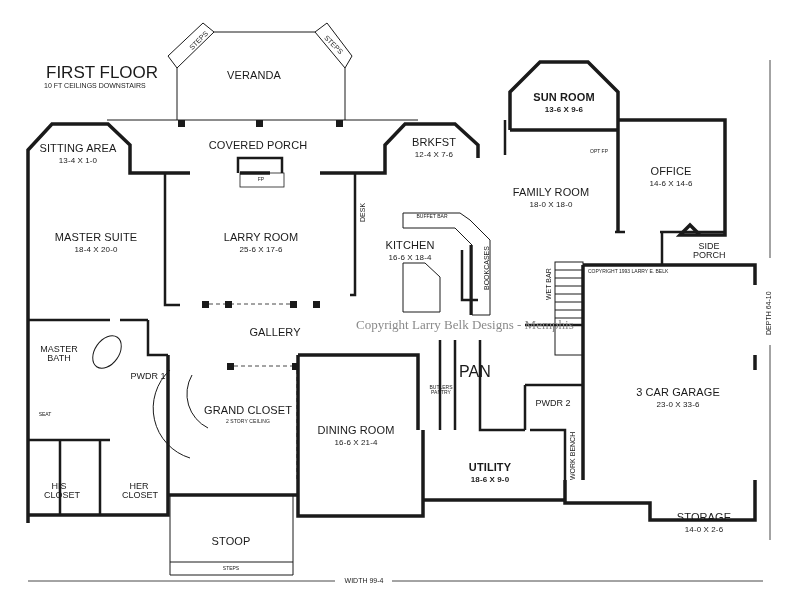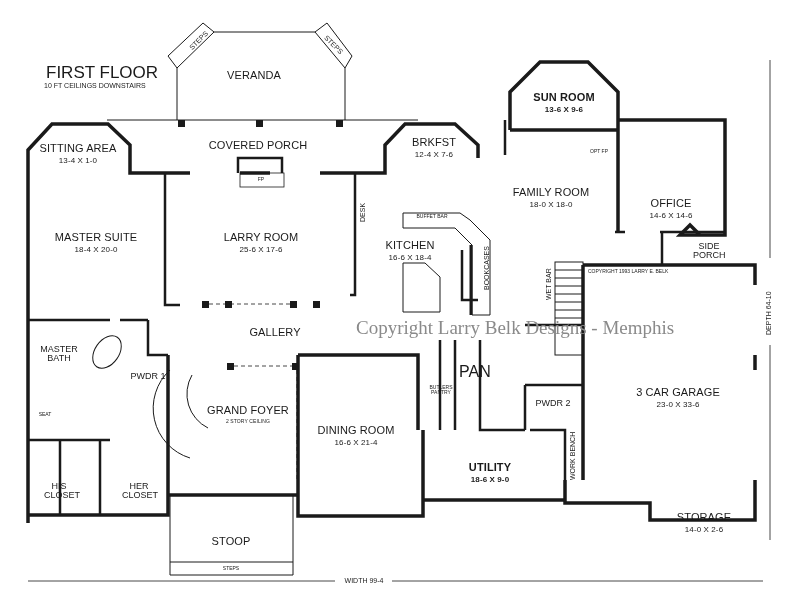--- a/index.html
+++ b/index.html
@@ -5,21 +5,21 @@
   html, body { margin:0; padding:0; background:#ffffff; }
   body { width:800px; height:600px; position:relative; overflow:hidden; font-family:"Liberation Sans", sans-serif; color:#1a1a1a; }
   #plan { position:absolute; left:0; top:0; width:800px; height:600px; }
   .lbl { position:absolute; text-align:center; white-space:nowrap; transform:translateX(-50%); line-height:1.05; }
   .room-name { font-size:11px; letter-spacing:0.1px; }
   .room-dim { font-size:8px; display:block; margin-top:2px; }
   .small { font-size:9px; }
   .tiny { font-size:5px; }
   .title { position:absolute; left:46px; top:64px; font-size:17px; line-height:1; }
   .subtitle { position:absolute; left:44px; top:82px; font-size:7px; }
-  .watermark { position:absolute; left:356px; top:317px; font-family:"Liberation Serif", serif; font-size:19px; color:#8a8a8a; white-space:nowrap; }
+  .watermark { position:absolute; left:356px; top:317px; font-family:"Liberation Serif", serif; font-size:13px; color:#8a8a8a; white-space:nowrap; }
   .copyright { position:absolute; left:588px; top:268px; font-size:5px; white-space:nowrap; }
   .vlabel { position:absolute; font-size:7px; white-space:nowrap; transform-origin:left top; transform:rotate(-90deg); }
 </style>
 </head>
 <body>
 
 <svg id="plan" viewBox="0 0 800 600" xmlns="http://www.w3.org/2000/svg">
   <g fill="none" stroke="#1a1a1a">
 
     <g stroke-width="1">
@@ -130,27 +130,27 @@
 
 <div class="lbl room-name" style="left:254px;top:70px;"><span>VERANDA</span></div>
 <div class="lbl room-name" style="left:258px;top:140px;"><span>COVERED PORCH</span></div>
 
 <div class="lbl room-name" style="left:78px;top:143px;"><span>SITTING AREA</span><span class="room-dim">13-4 X 1-0</span></div>
 <div class="lbl room-name" style="left:96px;top:232px;"><span>MASTER SUITE</span><span class="room-dim">18-4 X 20-0</span></div>
 <div class="lbl room-name" style="left:261px;top:232px;"><span>LARRY ROOM</span><span class="room-dim">25-6 X 17-6</span></div>
 <div class="lbl room-name" style="left:434px;top:137px;"><span>BRKFST</span><span class="room-dim">12-4 X 7-6</span></div>
 <div class="lbl room-name" style="left:564px;top:92px;font-weight:bold;"><span>SUN ROOM</span><span class="room-dim">13-6 X 9-6</span></div>
 <div class="lbl room-name" style="left:551px;top:187px;"><span>FAMILY ROOM</span><span class="room-dim">18-0 X 18-0</span></div>
-<div class="lbl room-name" style="left:671px;top:166px;margin-top:32px;"><span>OFFICE</span><span class="room-dim">14-6 X 14-6</span></div>
+<div class="lbl room-name" style="left:671px;top:166px;"><span>OFFICE</span><span class="room-dim">14-6 X 14-6</span></div>
 <div class="lbl room-name" style="left:410px;top:240px;"><span>KITCHEN</span><span class="room-dim">16-6 X 18-4</span></div>
 <div class="lbl small" style="left:709px;top:242px;width:32px;white-space:normal;">SIDE PORCH</div>
 <div class="lbl room-name" style="left:275px;top:327px;">GALLERY</div>
 <div class="lbl small" style="left:59px;top:345px;width:40px;white-space:normal;">MASTER BATH</div>
 <div class="lbl small" style="left:148px;top:372px;">PWDR 1</div>
-<div class="lbl room-name" style="left:248px;top:405px;"><span>GRAND FOYER</span><span class="room-dim" style="font-size:5px;">2 STORY CEILING</span></div>
+<div class="lbl room-name" style="left:248px;top:405px;"><span>GRAND CLOSET</span><span class="room-dim" style="font-size:5px;">2 STORY CEILING</span></div>
 <div class="lbl room-name" style="left:356px;top:425px;"><span>DINING ROOM</span><span class="room-dim">16-6 X 21-4</span></div>
 <div class="lbl tiny" style="left:441px;top:385px;width:24px;white-space:normal;">BUTLERS PANTRY</div>
 <div class="lbl room-name" style="left:475px;top:364px;font-size:16px;">PAN</div>
 <div class="lbl small" style="left:553px;top:399px;">PWDR 2</div>
 <div class="lbl room-name" style="left:678px;top:387px;"><span>3 CAR GARAGE</span><span class="room-dim">23-0 X 33-6</span></div>
 <div class="lbl room-name" style="left:490px;top:462px;font-weight:bold;"><span>UTILITY</span><span class="room-dim">18-6 X 9-0</span></div>
 <div class="lbl room-name" style="left:704px;top:512px;"><span>STORAGE</span><span class="room-dim">14-0 X 2-6</span></div>
 <div class="lbl small" style="left:59px;top:482px;width:30px;white-space:normal;">HIS CLOSET</div>
 <div class="lbl small" style="left:139px;top:482px;width:34px;white-space:normal;">HER CLOSET</div>
 <div class="lbl room-name" style="left:231px;top:536px;">STOOP</div>

